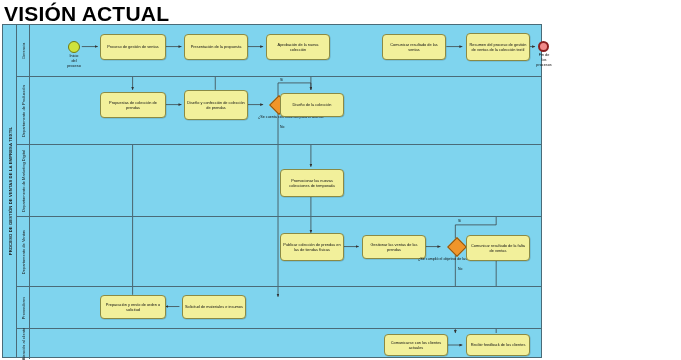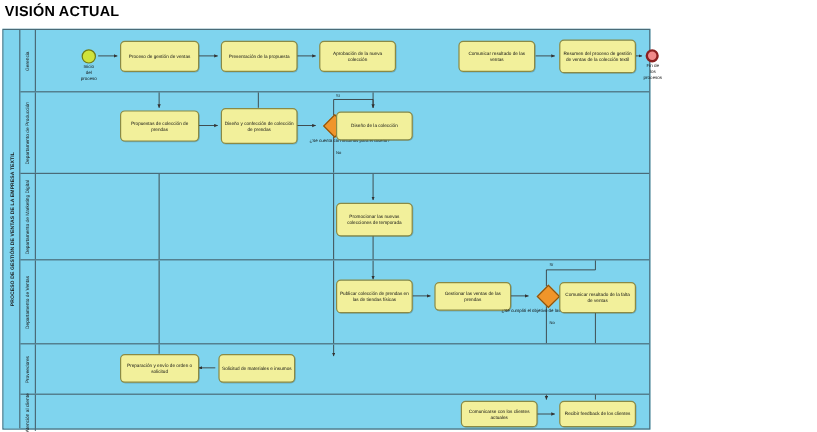--- a/index.html
+++ b/index.html
@@ -5,21 +5,21 @@
   html,body{margin:0;padding:0;}
   body{
     width:681px;height:360px;
     background:#ffffff;
     font-family:"Liberation Sans", sans-serif;
     overflow:hidden;
     position:relative;
   }
   #page-title{
     position:absolute;left:4px;top:2px;
-    font-size:12px;font-weight:bold;color:#000;
+    font-size:21px;font-weight:bold;color:#000;
     letter-spacing:0.2px;
     font-family:"Liberation Sans", sans-serif;
   }
   #pool{
     position:absolute;left:2px;top:24px;
     width:540px;height:334px;
     background:#7FD4EE;
     border:1px solid #4a6b78;
     box-sizing:border-box;
   }

